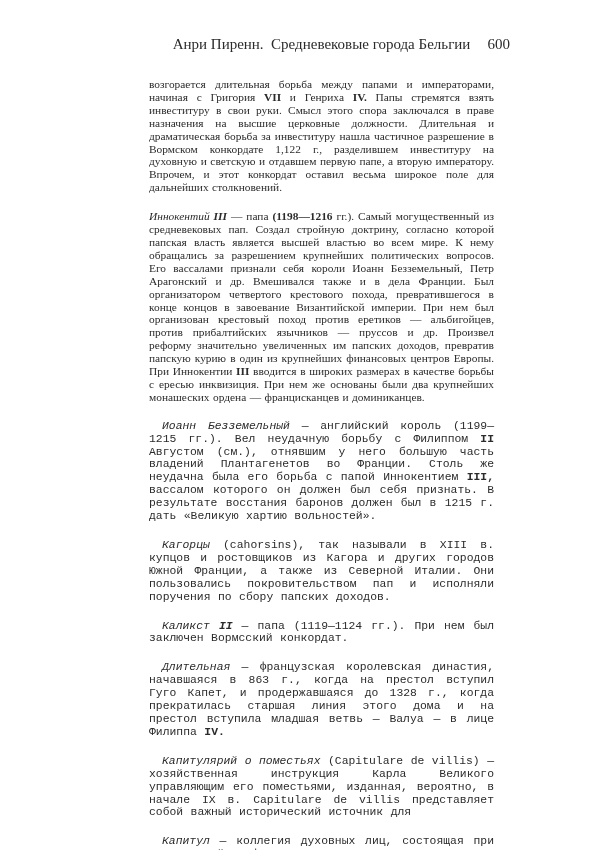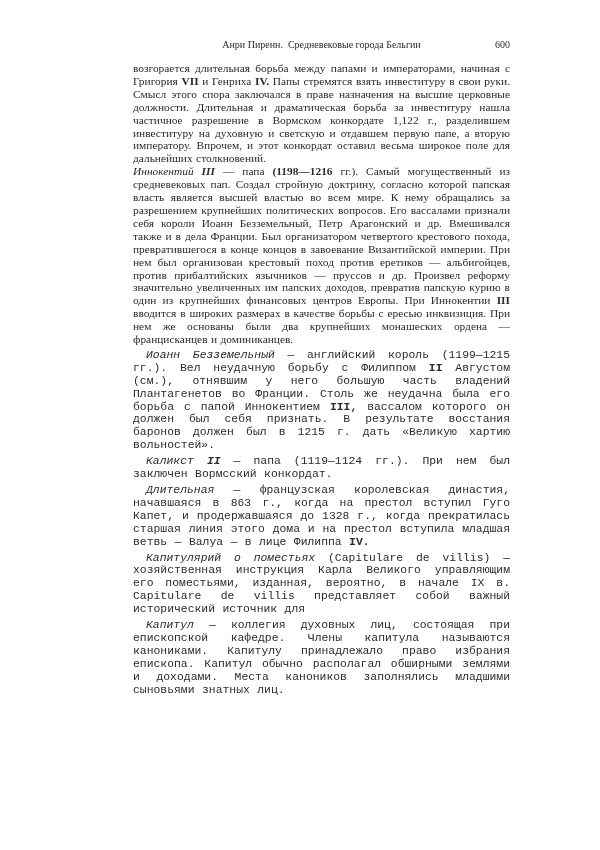--- a/index.html
+++ b/index.html
@@ -6,50 +6,51 @@
   .page{
     position:relative;
     width:600px;height:850px;
     background:var(--paper,#ffffff);
     font-family:"Liberation Serif","DejaVu Serif",serif;
     color:var(--ink,#2b2b2b);
     overflow:hidden;
   }
   .page-header{
     position:absolute;top:38px;left:133px;width:377px;height:15px;
-    font-size:10px;line-height:13px;
+    font-size:15px;line-height:13px;
   }
   .running-title{
     position:absolute;left:0;right:0;text-align:center;white-space:pre-wrap;
   }
   .page-number{position:absolute;right:0;top:0;}
   .page-body{
     position:absolute;top:62px;left:133px;width:377px;
     text-align:justify;
     font-size:11.4px;line-height:12.9px;
     word-spacing:0.6px;
   }
-  .page-body p{margin:0;}
+  .page-body p{margin:16px;}
   .page-body p.gap{margin-top:3px;font-family:Liberation Mono, monospace;}
   .page-body p.indent{text-indent:13px;}
   .seg-n{font-style:normal;font-weight:normal;}
   .seg-b{font-weight:bold;}
   .seg-i{font-style:italic;}
   .seg-bi{font-weight:bold;font-style:italic;}
 </style>
 </head>
 <body>
 
 <div class="page">
   <div class="page-header">
     <span class="running-title">Анри Пиренн.  Средневековые города Бельгии</span>
     <span class="page-number">600</span>
   </div>
   <div class="page-body">
       <p class=""><span class="seg-n">возгорается длительная борьба между папами и императорами, начиная с Григория </span><span class="seg-b">VII</span><span class="seg-n"> и Генриха </span><span class="seg-b">IV.</span><span class="seg-n"> Папы стремятся взять инвеституру в свои руки. Смысл этого спора заключался в праве назначения на высшие церковные должности. Длительная и драматическая борьба за инвеституру нашла частичное разрешение в Вормском конкордате 1,122 г., разделившем инвеституру на духовную и светскую и отдавшем первую папе, а вторую императору. Впрочем, и этот конкордат оставил весьма широкое поле для дальнейших столкновений.</span></p>
       <p class=""><span class="seg-i">Иннокентий </span><span class="seg-bi">III</span><span class="seg-n"> — папа </span><span class="seg-b">(1198—1216</span><span class="seg-n"> гг.). Самый могущественный из средневековых пап. Создал стройную доктрину, согласно которой папская власть является высшей властью во всем мире. К нему обращались за разрешением крупнейших политических вопросов. Его вассалами признали себя короли Иоанн Безземельный, Петр Арагонский и др. Вмешивался также и в дела Франции. Был организатором четвертого крестового похода, превратившегося в конце концов в завоевание Византийской империи. При нем был организован крестовый поход против еретиков — альбигойцев, против прибалтийских язычников — пруссов и др. Произвел реформу значительно увеличенных им папских доходов, превратив папскую курию в один из крупнейших финансовых центров Европы. При Иннокентии </span><span class="seg-b">III</span><span class="seg-n"> вводится в широких размерах в качестве борьбы с ересью инквизиция. При нем же основаны были два крупнейших монашеских ордена — францисканцев и доминиканцев.</span></p>
       <p class="indent gap"><span class="seg-i">Иоанн Безземельный</span><span class="seg-n"> — английский король (1199—1215 гг.). Вел неудачную борьбу с Филиппом </span><span class="seg-b">II</span><span class="seg-n"> Августом (см.), отнявшим у него большую часть владений Плантагенетов во Франции. Столь же неудачна была его борьба с папой Иннокентием </span><span class="seg-b">III,</span><span class="seg-n"> вассалом которого он должен был себя признать. В результате восстания баронов должен был в 1215 г. дать «Великую хартию вольностей».</span></p>
+      <p class="indent gap"><span class="seg-i">Кагорцы</span><span class="seg-n"> (cahorsins), так называли в XIII в. купцов и ростовщиков из Кагора и других городов Южной Франции, а также из Северной Италии. Они пользовались покровительством пап и исполняли поручения по сбору папских доходов.</span></p>
       <p class="indent gap"><span class="seg-i">Каликст </span><span class="seg-bi">II</span><span class="seg-n"> — папа (1119—1124 гг.). При нем был заключен Вормсский конкордат.</span></p>
       <p class="indent gap"><span class="seg-i">Длительная</span><span class="seg-n"> — французская королевская династия, начавшаяся в 863 г., когда на престол вступил Гуго Капет, и продержавшаяся до 1328 г., когда прекратилась старшая линия этого дома и на престол вступила младшая ветвь — Валуа — в лице Филиппа </span><span class="seg-b">IV.</span></p>
       <p class="indent gap"><span class="seg-i">Капитулярий о поместьях</span><span class="seg-n"> (Capitulare de villis) — хозяйственная инструкция Карла Великого управляющим его поместьями, изданная, вероятно, в начале IX в. Capitulare de villis представляет собой важный исторический источник для</span></p>
       <p class="indent gap"><span class="seg-i">Капитул</span><span class="seg-n"> — коллегия духовных лиц, состоящая при епископской кафедре. Члены капитула называются канониками. Капитулу принадлежало право избрания епископа. Капитул обычно располагал обширными землями и доходами. Места каноников заполнялись младшими сыновьями знатных лиц.</span></p>
     </div>
 </div>
 
 </body></html>

